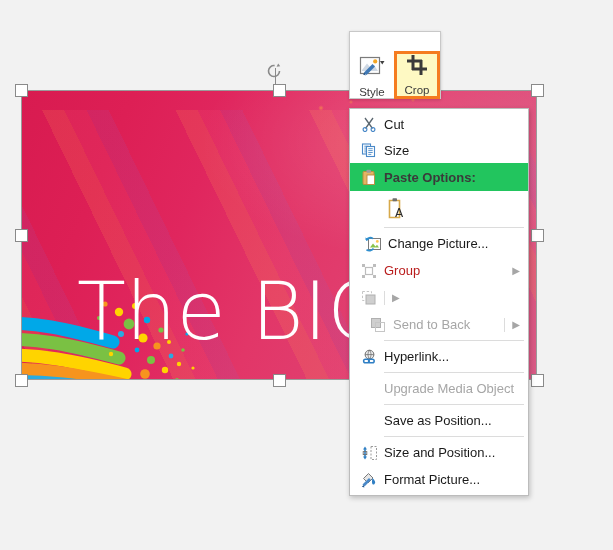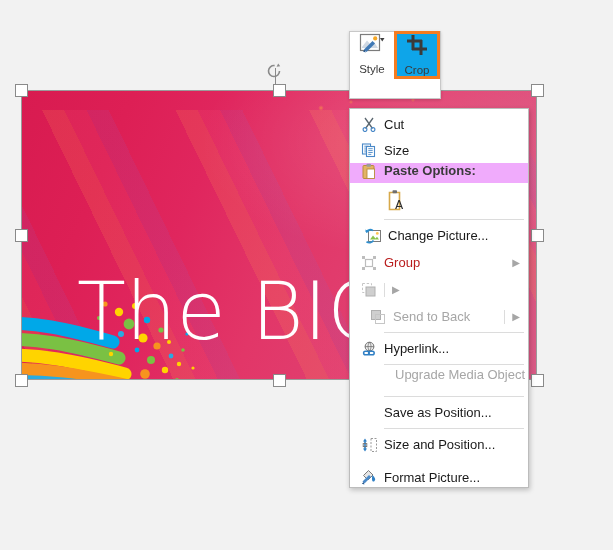--- a/index.html
+++ b/index.html
@@ -151,37 +151,37 @@
 
   <div style="position:absolute; left:15px;  top:84px;  width:11px; height:11px; background:#fff; border:1.5px solid #8a8a8a;"></div>
   <div style="position:absolute; left:273px; top:84px;  width:11px; height:11px; background:#fff; border:1.5px solid #8a8a8a;"></div>
   <div style="position:absolute; left:531px; top:84px;  width:11px; height:11px; background:#fff; border:1.5px solid #8a8a8a;"></div>
   <div style="position:absolute; left:15px;  top:229px; width:11px; height:11px; background:#fff; border:1.5px solid #8a8a8a;"></div>
   <div style="position:absolute; left:531px; top:229px; width:11px; height:11px; background:#fff; border:1.5px solid #8a8a8a;"></div>
   <div style="position:absolute; left:15px;  top:374px; width:11px; height:11px; background:#fff; border:1.5px solid #8a8a8a;"></div>
   <div style="position:absolute; left:273px; top:374px; width:11px; height:11px; background:#fff; border:1.5px solid #8a8a8a;"></div>
   <div style="position:absolute; left:531px; top:374px; width:11px; height:11px; background:#fff; border:1.5px solid #8a8a8a;"></div>
 
-  <div style="position:absolute; left:349px; top:31px; height:66px; background:#fff; border:1px solid #c8c8c8; box-shadow:0 1px 3px rgba(0,0,0,0.16); display:flex; align-items:flex-start;">
+  <div style="position:absolute; left:349px; top:31px; height:66px; background:#fff; border:1px solid #c8c8c8; box-shadow:0 1px 3px rgba(0,0,0,0.16); display:flex; align-items:flex-end;">
 
     <div style="width:44px; display:flex; flex-direction:column; align-items:center; justify-content:center; gap:3px; cursor:pointer;">
       <span style="position:relative; display:block;">
         <svg width="26" height="24" viewBox="0 0 26 24">
           <rect x="1.5" y="2.5" width="19" height="16" fill="#fdfdfd" stroke="#7b7b7b" stroke-width="1.2"></rect>
           <path d="M3 15 L8 8.5 L12 13 L15 10 L19 16 L3 16 Z" fill="#cfd8e3"></path>
           <circle cx="16.2" cy="6.4" r="2.1" fill="#f5a623"></circle>
           <path d="M5 17.5 L13.5 9 L16 11.5 L7.5 20 Z" fill="#3f78b5"></path>
           <path d="M4 19.5 L6.8 20.4 L5.6 17.6 Z" fill="#2a5a8f"></path>
           <path d="M21 6 L25.5 6 L23.25 9.6 Z" fill="#3f3f3f"></path>
         </svg>
       </span>
       <span style="font-size:11.5px; color:#3a3a3a;">Style</span>
     </div>
 
-    <div style="width:46px; margin:-1px 0; display:flex; flex-direction:column; align-items:center; justify-content:center; gap:4px; border:3px solid #f57c20; background:#0ea5e9; cursor:pointer; box-sizing:border-box;">
+    <div style="width:46px; margin:-1px 0; display:flex; flex-direction:column; align-items:center; justify-content:center; gap:4px; border:3px solid #f57c20; background:#fef9c3; cursor:pointer; box-sizing:border-box;">
       <span>
         <svg width="22" height="22" viewBox="0 0 22 22">
           <g fill="#3a3a3a">
             <rect x="5.5" y="1" width="3" height="15"></rect>
             <rect x="1" y="5.5" width="15" height="3"></rect>
             <rect x="13.5" y="6" width="3" height="15"></rect>
             <rect x="6" y="13.5" width="15" height="3"></rect>
           </g>
         </svg>
       </span>
@@ -207,21 +207,21 @@
         <svg width="16" height="16" viewBox="0 0 16 16">
           <rect x="1.5" y="2" width="8" height="10" fill="#fff" stroke="#4a89c8" stroke-width="1.1"></rect>
           <path d="M3.3 4.2h4.4M3.3 6.1h4.4M3.3 8h4.4M3.3 9.9h3" stroke="#4a89c8" stroke-width="0.9"></path>
           <rect x="5.5" y="4.5" width="8" height="10" fill="#fff" stroke="#4a89c8" stroke-width="1.1"></rect>
           <path d="M7.3 6.7h4.4M7.3 8.6h4.4M7.3 10.5h4.4M7.3 12.4h3" stroke="#4a89c8" stroke-width="0.9"></path>
         </svg>
       </span>
       <span>Size</span>
     </div>
 
-    <div style="display:flex; align-items:flex-start; height:20px; padding-left:4px; background:#f0abfc;">
+    <div style="display:flex; align-items:center; height:28px; padding-left:4px; background:#22c55e;">
       <span style="width:30px; display:flex; justify-content:center;">
         <svg width="16" height="17" viewBox="0 0 16 17">
           <rect x="2" y="2.5" width="11" height="13" rx="1" fill="#e3b464" stroke="#b98c3d" stroke-width="1"></rect>
           <rect x="5.5" y="0.8" width="4.5" height="3" rx="0.8" fill="#9c9c9c"></rect>
           <rect x="6" y="6" width="7.5" height="9.5" fill="#fff" stroke="#b98c3d" stroke-width="0.9"></rect>
         </svg>
       </span>
       <span style="color:#3a3a3a; font-weight:600;">Paste Options:</span>
     </div>
 
@@ -299,21 +299,21 @@
           <path d="M4.1 5.6h8.8M8.5 1.2c2 2.6 2 6.2 0 8.8M8.5 1.2c-2 2.6-2 6.2 0 8.8" fill="none" stroke="#6f6f6f" stroke-width="0.8"></path>
           <rect x="2.6" y="10.2" width="5.6" height="3.6" rx="1.8" fill="none" stroke="#2f7fc4" stroke-width="1.5"></rect>
           <rect x="7.6" y="10.2" width="5.6" height="3.6" rx="1.8" fill="none" stroke="#2f7fc4" stroke-width="1.5"></rect>
         </svg>
       </span>
       <span>Hyperlink...</span>
     </div>
 
     <div style="height:1px; background:#dcdcdc; margin:2px 4px 2px 34px;"></div>
 
-    <div style="display:flex; align-items:flex-start; height:27px; padding-left:15px; cursor:default;">
+    <div style="display:flex; align-items:center; height:27px; padding-left:4px; cursor:default;">
       <span style="width:30px;"></span>
       <span style="color:#a6a6a6;">Upgrade Media Object</span>
     </div>
 
     <div style="height:1px; background:#dcdcdc; margin:2px 4px 2px 34px;"></div>
 
     <div style="display:flex; align-items:center; height:27px; padding-left:4px; cursor:pointer;">
       <span style="width:30px;"></span>
       <span>Save as Position...</span>
     </div>
@@ -324,21 +324,21 @@
       <span style="width:30px; display:flex; justify-content:center;">
         <svg width="17" height="16" viewBox="0 0 17 16">
           <rect x="10" y="1.5" width="5.5" height="13" fill="#fff" stroke="#9a9a9a" stroke-width="1" stroke-dasharray="2 1.5"></rect>
           <path d="M4 1.5 L6 4.5 H4.8 V11.5 H6 L4 14.5 L2 11.5 H3.2 V4.5 H2 Z" fill="#2f7fc4"></path>
           <rect x="2.2" y="6.6" width="3.6" height="3" fill="none" stroke="#6f6f6f" stroke-width="0.9"></rect>
         </svg>
       </span>
       <span>Size and Position...</span>
     </div>
 
-    <div style="display:flex; align-items:flex-end; height:27px; padding-left:4px; cursor:pointer;">
+    <div style="display:flex; align-items:center; height:27px; padding-left:4px; cursor:pointer;">
       <span style="width:30px; display:flex; justify-content:center;">
         <svg width="17" height="16" viewBox="0 0 17 16">
           <path d="M2.5 6.5 L7.5 1.5 L12 6 L7 11 Z" fill="#e6e6e6" stroke="#7b7b7b" stroke-width="1"></path>
           <path d="M11.5 6 C 14 8.5, 15 10.5, 13.5 12 C 12 13.5, 10 12, 11.5 6 Z" fill="#2f7fc4"></path>
           <path d="M1.5 12.5 L8 6 L10 8 L3.5 14.5 Z" fill="#4a89c8"></path>
           <path d="M0.8 14.8 L3.4 15.4 L2.6 12.9 Z" fill="#2a5a8f"></path>
         </svg>
       </span>
       <span>Format Picture...</span>
     </div>

